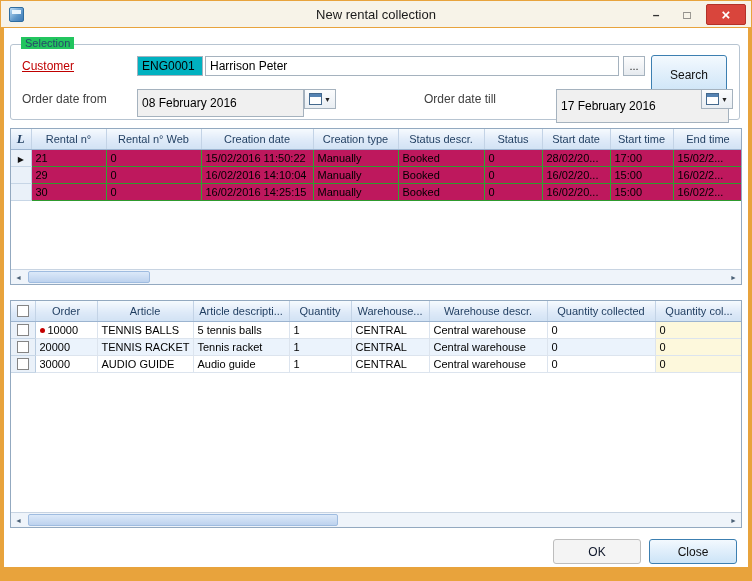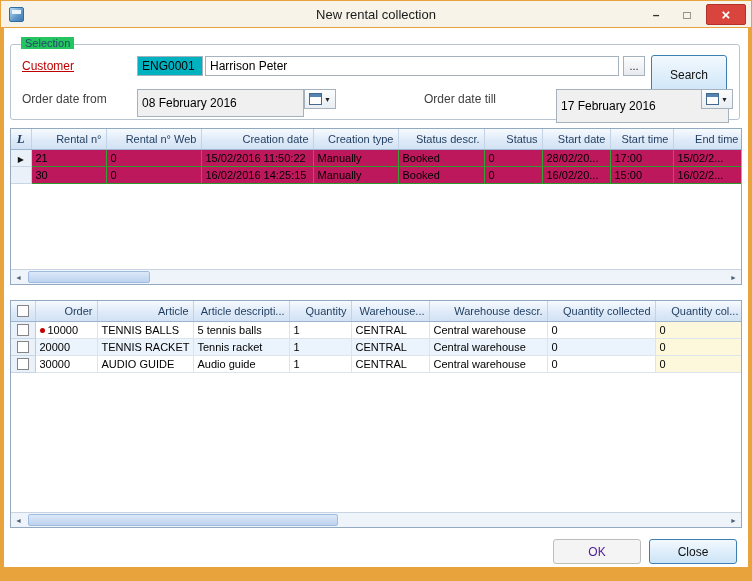--- a/index.html
+++ b/index.html
@@ -37,29 +37,29 @@
               font-size:11px; display:flex; align-items:center; justify-content:center; color:#222; }
   .drop-btn { position:absolute; border:1px solid #A5B2BE; background:linear-gradient(180deg,#FBFCFD,#E9EEF3);
               display:flex; align-items:center; justify-content:space-between; padding:0 4px; }
   .cal { width:13px; height:12px; border:1px solid #44698D; background:#fff; position:relative; }
   .cal::before { content:''; position:absolute; top:0; left:0; right:0; height:3px; background:#5583B3; }
   .drop-arrow { font-size:7px; color:#222; }
   .btn { position:absolute; font-size:12px; border-radius:3px; display:flex; align-items:center;
          justify-content:center; cursor:default; }
   .btn.primary { border:1px solid #3C7FB1; background:linear-gradient(180deg,#F3F9FE 0%,#E1EFFB 45%,#CCE4F7 100%);
                  color:#111; }
-  .btn.disabled { border:1px solid #BDBDBD; background:#F4F4F4; color:#4c1d95; }
+  .btn.disabled { border:1px solid #BDBDBD; background:#F4F4F4; color:#0f172a; }
 
   
   .grid { position:absolute; width:732px; background:#fff; border:1px solid #93A9C0; overflow:hidden; }
   .grid.rentals  { left:6px; top:100px; height:157px; }
   .grid.articles { left:6px; top:272px; height:228px; }
   .grid table { border-collapse:collapse; table-layout:fixed; width:730px; }
   .grid th { background:linear-gradient(180deg,#F6FAFE 0%,#DDE9F8 60%,#D2E2F4 100%); color:#1E3C5F;
-             font-weight:normal; font-size:11px; text-align:right; padding:0 4px; height:20px;
+             font-weight:normal; font-size:11px; text-align:center; padding:0 4px; height:20px;
              border-right:1px solid #C3D3E6; border-bottom:1px solid #9CB4D0; white-space:nowrap; overflow:hidden; }
   .grid th.lead { text-align:center; padding:0; }
   .grid td { font-size:11px; color:#000; padding:0 4px; height:17px;
              border-right:1px solid #DCE4EE; border-bottom:1px solid #DCE4EE;
              white-space:nowrap; overflow:hidden; }
   .grid td.lead { background:#EAF1F9; border-right:1px solid #B9CCE0; border-bottom:1px solid #C7D6E6;
                   text-align:center; padding:0; }
   tr.green td:not(.lead) { background:#be185d; border-right:1px solid #32A432; border-bottom:1px solid #2E9A2E; }
   tr.alt td:not(.lead):not(.yellow) { background:#EBF3FC; }
   td.yellow { background:#FDF8DC; }
@@ -162,20 +162,32 @@
               <td>15/02/2016 11:50:22</td>
               <td>Manually</td>
               <td>Booked</td>
               <td>0</td>
               <td>28/02/20...</td>
               <td>17:00</td>
               <td>15/02/2...</td>
             </tr>
             <tr class="green">
               <td class="lead"></td>
+              <td>29</td>
+              <td>0</td>
+              <td>16/02/2016 14:10:04</td>
+              <td>Manually</td>
+              <td>Booked</td>
+              <td>0</td>
+              <td>16/02/20...</td>
+              <td>15:00</td>
+              <td>16/02/2...</td>
+            </tr>
+            <tr class="green">
+              <td class="lead"></td>
               <td>30</td>
               <td>0</td>
               <td>16/02/2016 14:25:15</td>
               <td>Manually</td>
               <td>Booked</td>
               <td>0</td>
               <td>16/02/20...</td>
               <td>15:00</td>
               <td>16/02/2...</td>
             </tr>

